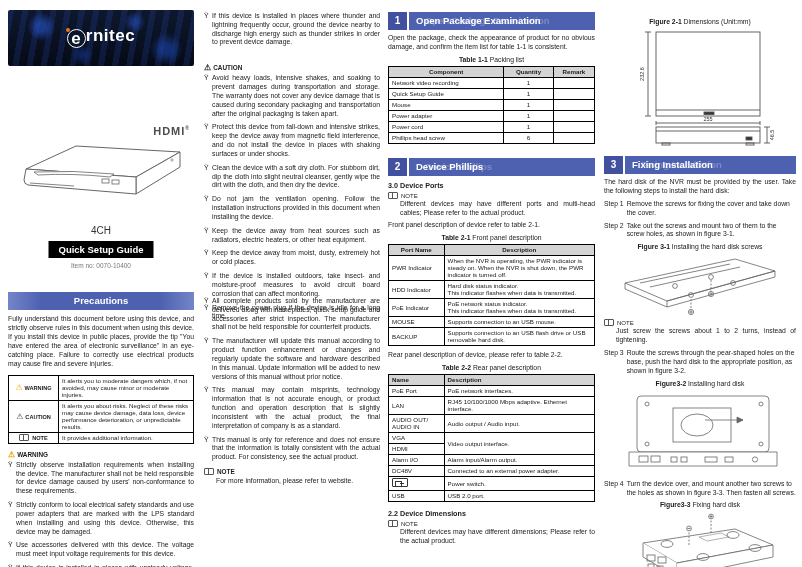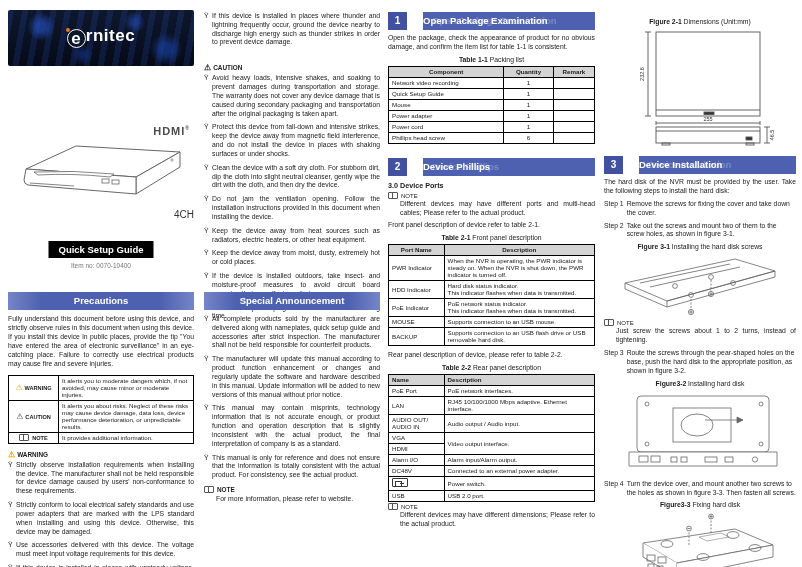--- a/index.html
+++ b/index.html
@@ -33,35 +33,35 @@
     border-radius:50%; background:#0d1628; text-align:center; vertical-align:-3px; position:relative;
   }
   .logo .ecirc::before { content:""; position:absolute; left:-2px; top:-2px; width:4px; height:4px;
           border-radius:50%; background:#e87722; }
   .hdmi-logo { position:absolute; top:117px; right:4px; font-size:11px; font-weight:bold;
           color:#4d4d4d; letter-spacing:1px; }
   .hdmi-logo sup { font-size:5px; }
   .device-fig { position:absolute; top:131px; left:6px; }
   .pname { position:absolute; top:199px; left:0; right:0; text-align:center;
            font-size:12px; font-weight:bold; letter-spacing:.3px; }
-  .pch   { position:absolute; top:201px; left:0; right:0; text-align:right; font-size:10px; color:#333; }
+  .pch   { position:absolute; top:217px; left:0; right:0; text-align:center; font-size:10px; color:#333; }
   .badge { position:absolute; top:233px; left:50%; transform:translateX(-50%);
            background:#000; color:#fff; font-size:9.5px; font-weight:bold; padding:3px 10px; white-space:nowrap; }
   .itemno{ position:absolute; top:254px; left:0; right:0; text-align:center; font-size:6.5px; color:#777; }
 
   
   .hbar {
     background:linear-gradient(90deg,#7585c8 0%, #4e61b0 18%, #4e61b0 82%, #7585c8 100%);
     color:#fff; font-weight:bold; font-size:9.5px; text-align:center; padding:3px 4px 4px;
   }
   .num-hdr { display:flex; height:18px; margin-bottom:4px; }
   .num-box { width:19px; background:#42519f; color:#fff; font-weight:bold; font-size:10px;
              text-align:center; line-height:18px; }
-  .num-title { flex:1; margin-left:16px; background:#4e61b0; color:#fff; font-weight:bold;
-             font-size:9.5px; line-height:18px; 
+  .num-title { flex:1; margin-left:2px; background:#4e61b0; color:#fff; font-weight:bold;
+             font-size:9.5px; line-height:18px; padding-left:7px;
              text-shadow:9px 0 rgba(255,255,255,.25); white-space:nowrap; }
 
   
   .p  { font-size:6.8px; line-height:1.32; text-align:justify; }
   .li { display:flex; font-size:6.8px; line-height:1.3; margin-bottom:5px; }
   .blt { width:8px; flex:none; }
   .li-tx { flex:1; text-align:justify; }
   .subhead { font-size:7.2px; font-weight:bold; margin:5px 0 2px; }
   .cap { text-align:center; font-size:6.8px; margin:4px 0 3px; }
   .cap b { font-weight:bold; }
@@ -199,21 +199,20 @@
     <div class="li">
         <span class="blt">Ÿ</span>
         <span class="li-tx">If the device is installed outdoors, take insect- and moisture-proof measures to avoid circuit board corrosion that can affect monitoring.</span>
       </div>
     <div class="li">
         <span class="blt">Ÿ</span>
         <span class="li-tx">Remove the power plug if the device is idle for a long time.</span>
       </div>
 
     <div class="abs" style="top:284px;">
-      <div class="hbar">Special Announcement</div>
       <div class="li" style="margin-top:5px">
           <span class="blt">Ÿ</span>
           <span class="li-tx">All complete products sold by the manufacturer are delivered along with nameplates, quick setup guide and accessories after strict inspection. The manufacturer shall not be held responsible for counterfeit products.</span>
         </div>
       <div class="li">
           <span class="blt">Ÿ</span>
           <span class="li-tx">The manufacturer will update this manual according to product function enhancement or changes and regularly update the software and hardware described in this manual. Update information will be added to new versions of this manual without prior notice.</span>
         </div>
       <div class="li">
           <span class="blt">Ÿ</span>
@@ -354,20 +353,21 @@
             <td><span class="psw"></span></td>
             <td>Power switch.</td>
           </tr>
       <tr>
             <td>USB</td>
             <td>USB 2.0 port.</td>
           </tr>
     </tbody>
       </table>
 
+    <div class="subhead" style="margin-top:7px">2.2 Device Dimensions</div>
     <div class="hd-line" style="margin:1px 0"><span class="note-ic"></span><span style="font-weight:normal;font-size:6px">NOTE</span></div>
     <p class="p ind">Different devices may have different dimensions; Please refer to the actual product.</p>
   </div>
 
   <div class="col col4">
     <div class="cap" style="margin-top:10px"><b>Figure 2-1</b><span> Dimensions (Unit:mm)</span></div>
 
     <svg class="fig" width="192" height="122" viewBox="0 0 192 122">
       <g fill="none" stroke="#555" stroke-width="0.9">
         <rect x="52" y="4" width="104" height="84"></rect>
@@ -388,21 +388,21 @@
         <rect x="58" y="115" width="8" height="2"></rect>
         <rect x="142" y="115" width="8" height="2"></rect>
       </g>
       <text x="40" y="46" font-size="5.5" fill="#333" text-anchor="middle" transform="rotate(-90 40 46)">232.6</text>
       <text x="104" y="92.5" font-size="5.5" fill="#333" text-anchor="middle">255</text>
       <text x="170" y="107" font-size="5.5" fill="#333" text-anchor="middle" transform="rotate(-90 170 107)">46.5</text>
     </svg>
 
     <div class="num-hdr" style="margin-top:6px">
       <div class="num-box">3</div>
-      <div class="num-title">Device Installation</div>
+      <div class="num-title">Fixing Installation</div>
     </div>
     <p class="p">The hard disk of the NVR must be provided by the user. Take the following steps to install the hard disk:</p>
 
     <div class="step">
         <span class="step-lb">Step 1</span>
         <span class="step-tx">Remove the screws for fixing the cover and take down the cover.</span>
       </div>
     <div class="step">
         <span class="step-lb">Step 2</span>
         <span class="step-tx">Take out the screws and mount two of them to the screw holes, as shown in figure 3-1.</span>

